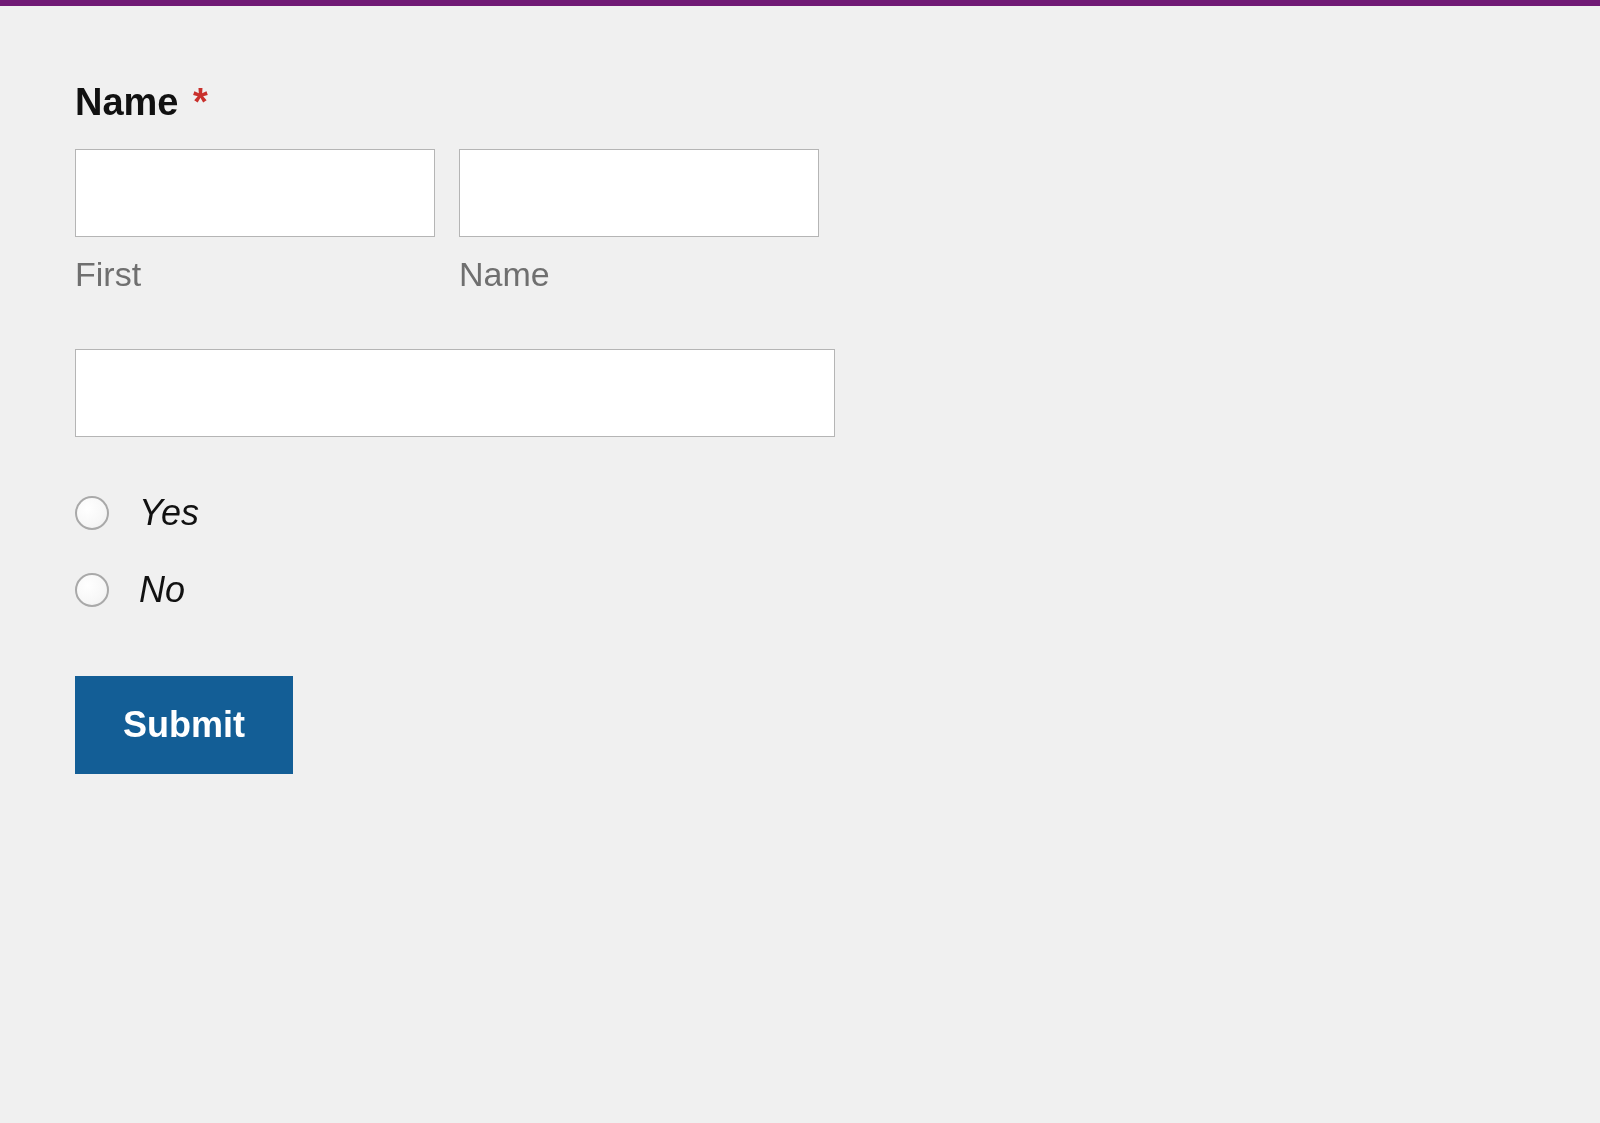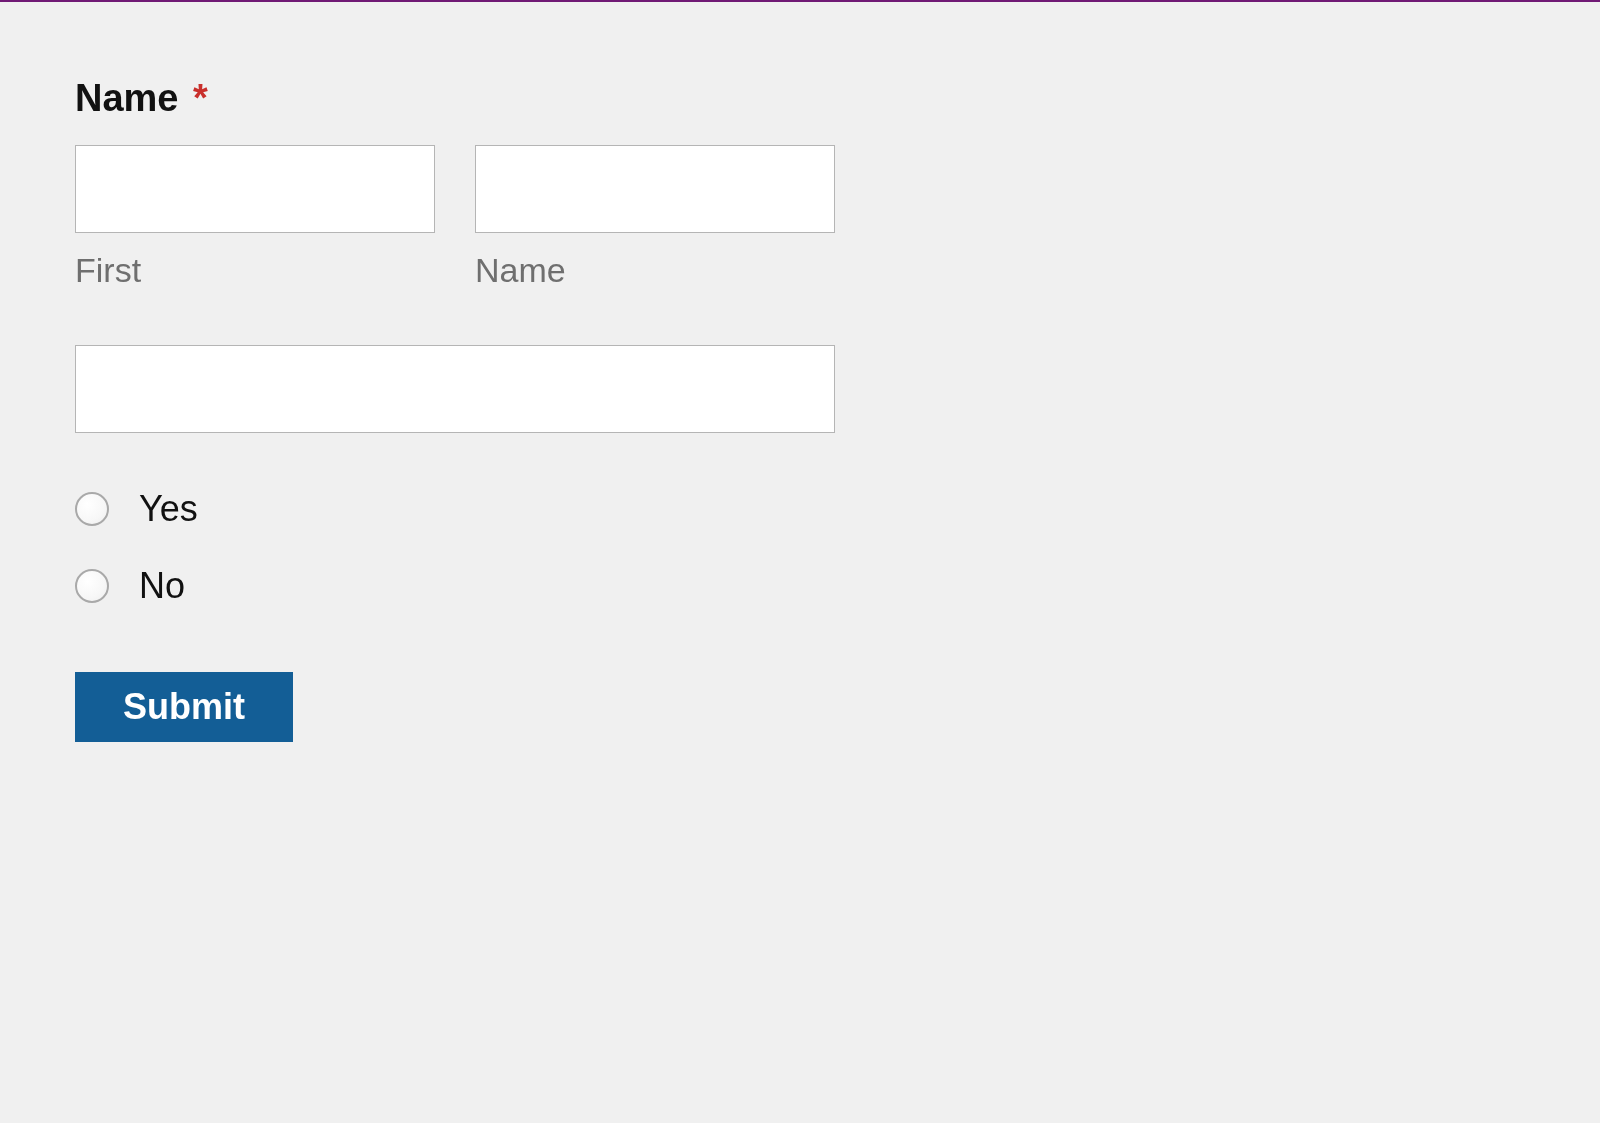--- a/index.html
+++ b/index.html
@@ -12,41 +12,41 @@
       background: #f0f0f0;
       width: 1600px;
       height: 1123px;
       padding: 0;
       position: relative;
     }
     .page {
       background: #f0f0f0;
       width: 100%;
       height: 100%;
-      border-top: 2px solid #701a75;
+      border-top: 6px solid #701a75;
       padding: 75px 75px 0 75px;
     }
     .form-group {
       margin-bottom: 55px;
     }
     .field-label {
       font-size: 38px;
       font-weight: 700;
       color: #111;
       margin-bottom: 25px;
       display: block;
     }
     .required-star {
       color: #c9302c;
       font-weight: 700;
       margin-left: 4px;
     }
     .name-row {
       display: flex;
-      gap: 40px;
+      gap: 24px;
     }
     .name-col {
       display: flex;
       flex-direction: column;
       width: 360px;
     }
     .text-input {
       width: 100%;
       height: 88px;
       border: 1px solid #b5b5b5;
@@ -86,28 +86,29 @@
       border-radius: 50%;
       background: radial-gradient(circle at 35% 35%, #fff 0%, #f7f7f7 60%, #ededed 100%);
       margin-right: 30px;
       cursor: pointer;
       flex-shrink: 0;
     }
     .radio-label {
       font-size: 36px;
       color: #111;
       font-weight: 400;
+      font-style: italic;
     }
     .submit-btn {
       background: #135e96;
       color: #fff;
       font-size: 36px;
       font-weight: 600;
       border: none;
-      padding: 14px 48px;
+      padding: 28px 48px;
       cursor: pointer;
       margin-top: 10px;
     }
   </style>
 </head>
 <body>
 
 <div class="page">
 
   

